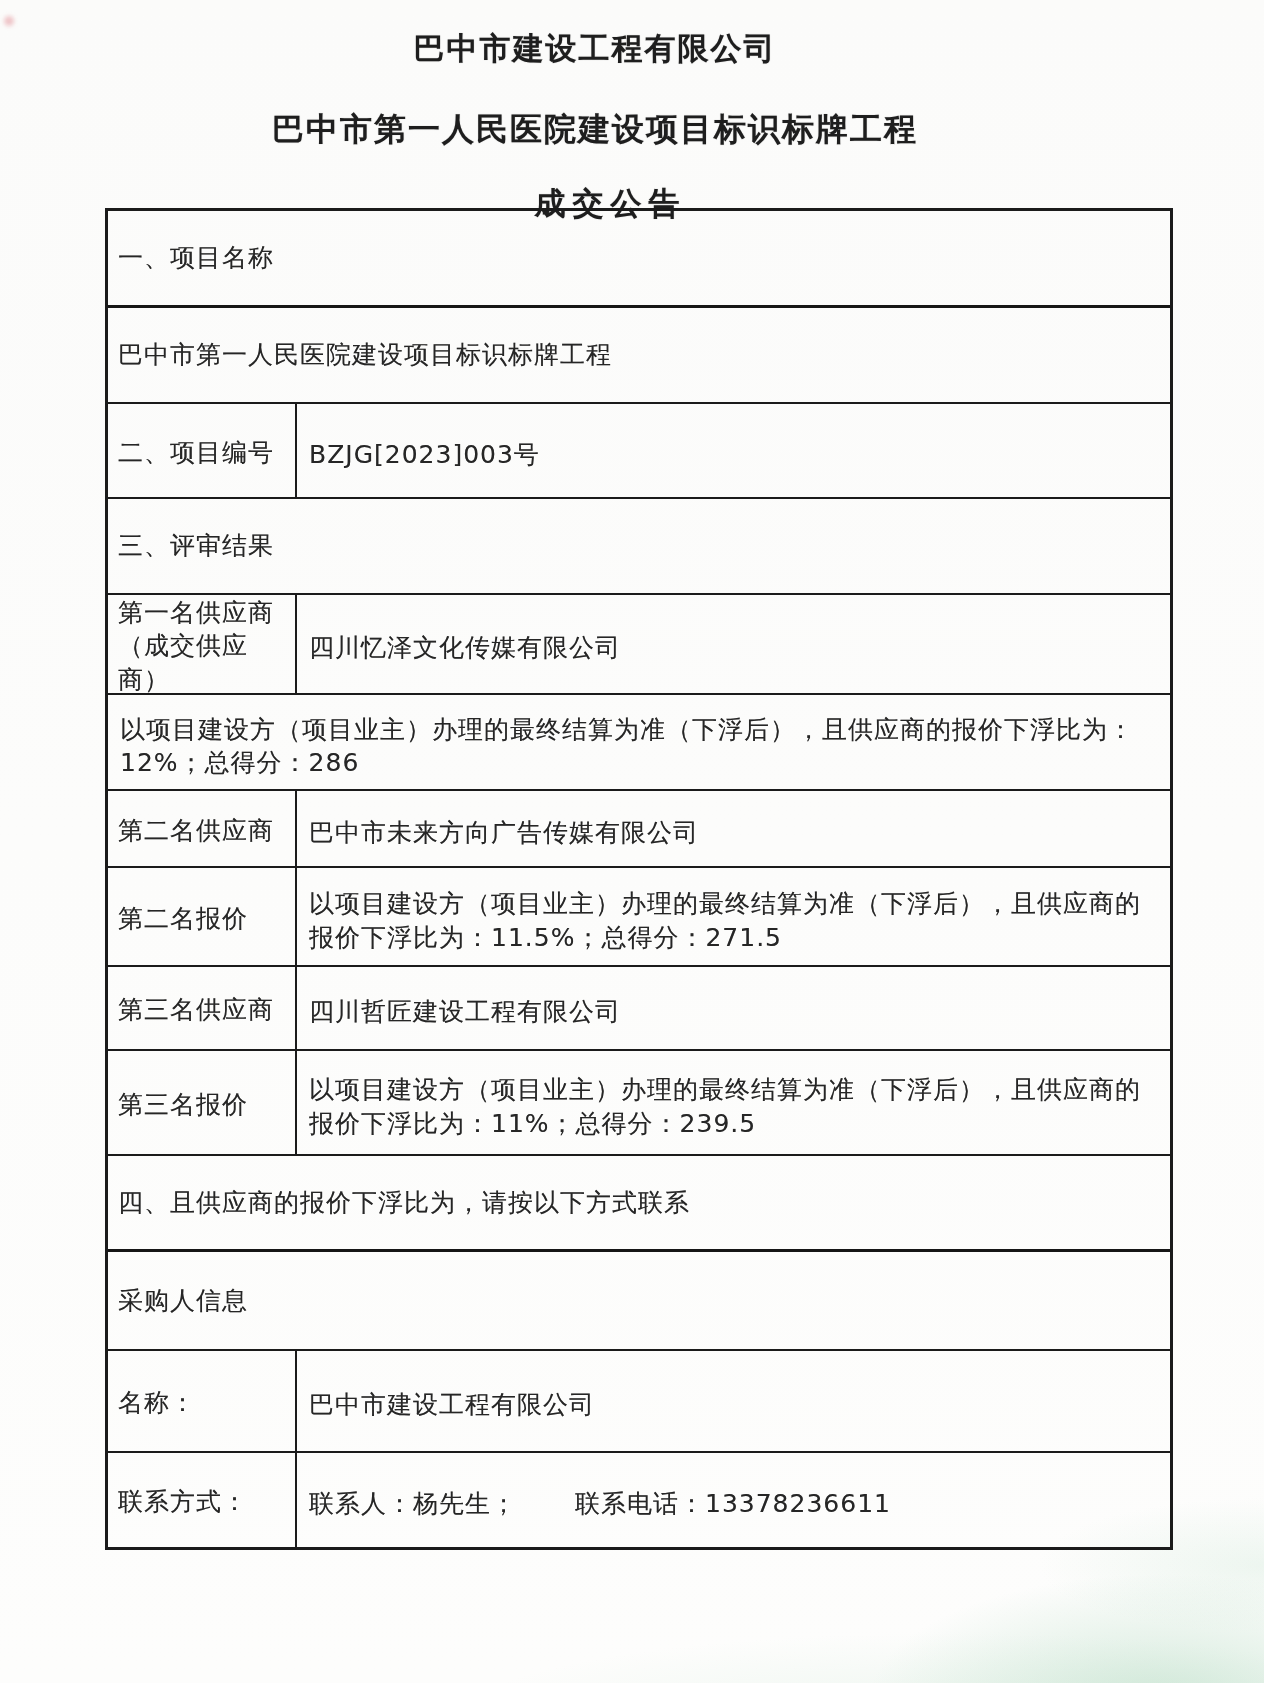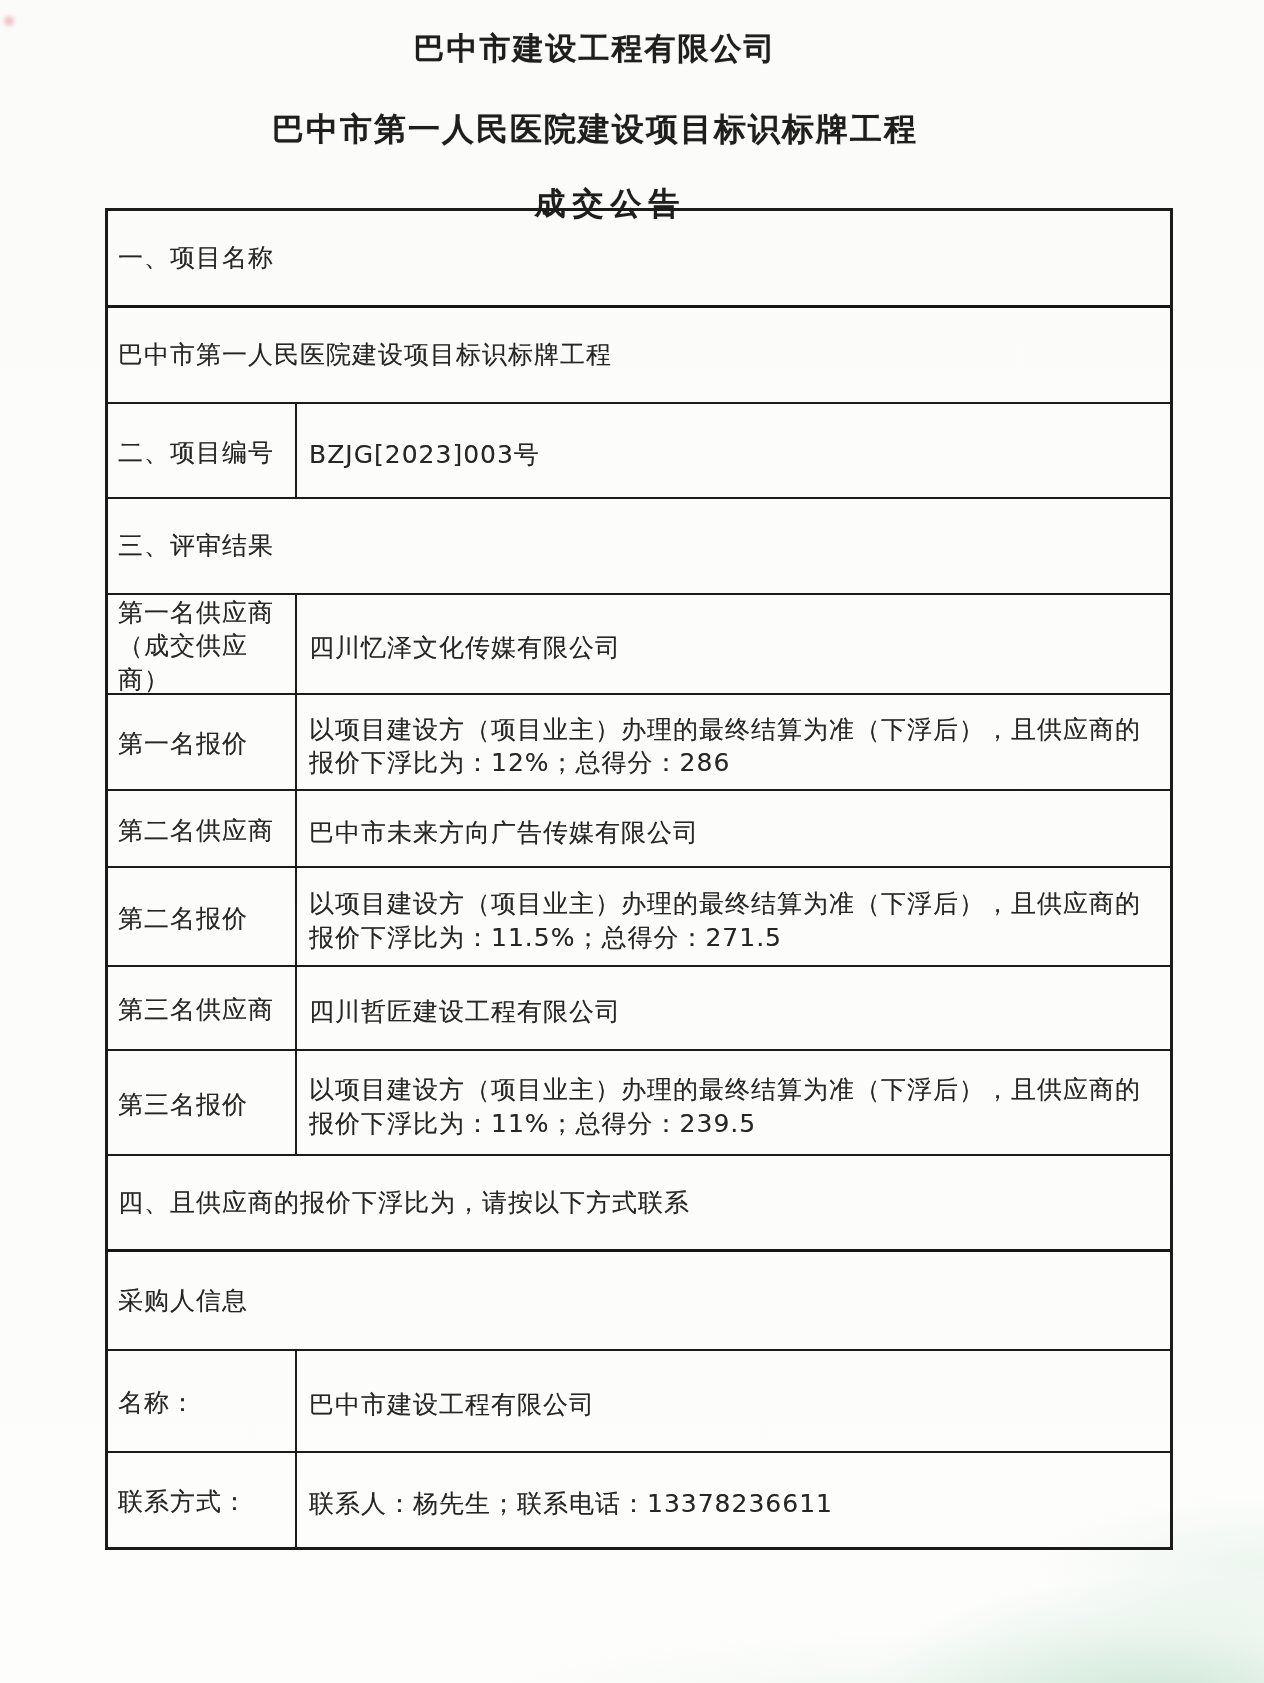--- a/index.html
+++ b/index.html
@@ -86,21 +86,21 @@
     flex: 0 0 189px;
     width: 189px;
     border-right: 2px solid #1b1b1b;
     padding: 10px 8px 6px 10px;
     font-family: Liberation Serif, serif;
   }
   .cell.value {
     flex: 1 1 auto;
     padding: 14px 22px 6px 12px;
   }
-  .contact-gap { }
+  .contact-gap { margin-left: 58px; }
 </style>
 </head>
 <body>
 
 <div class="page">
   <div class="smudge"></div>
 
   <div class="titles">
     <div class="title-line t1">巴中市建设工程有限公司</div>
     <div class="title-line t2">巴中市第一人民医院建设项目标识标牌工程</div>
@@ -125,21 +125,20 @@
     <div class="row" style="height:96px">
       <div class="cell full">三、评审结果</div>
     </div>
 
     <div class="row" style="height:100px">
       <div class="cell label">第一名供应商（成交供应商）</div>
       <div class="cell value">四川忆泽文化传媒有限公司</div>
     </div>
 
     <div class="row" style="height:96px">
-      <div class="cell label">第一名报价</div>
       <div class="cell value">以项目建设方（项目业主）办理的最终结算为准（下浮后），且供应商的报价下浮比为：12%；总得分：286</div>
     </div>
 
     <div class="row" style="height:77px">
       <div class="cell label">第二名供应商</div>
       <div class="cell value">巴中市未来方向广告传媒有限公司</div>
     </div>
 
     <div class="row" style="height:99px">
       <div class="cell label">第二名报价</div>

